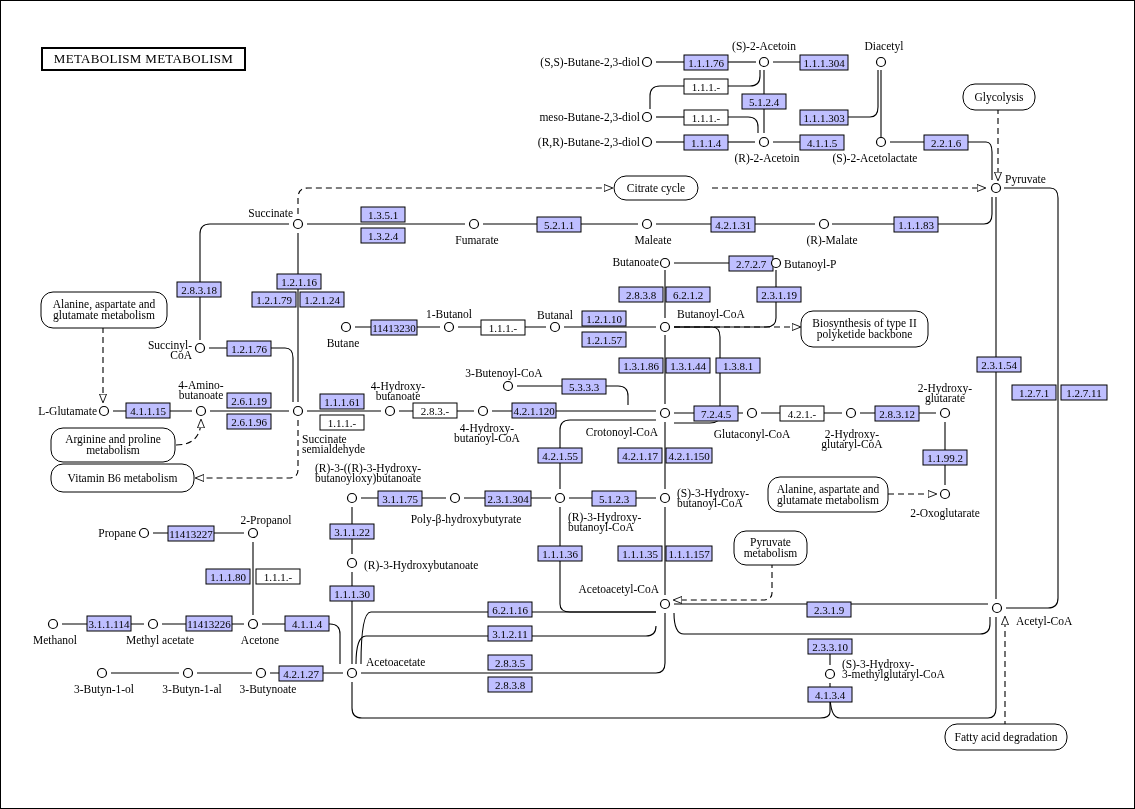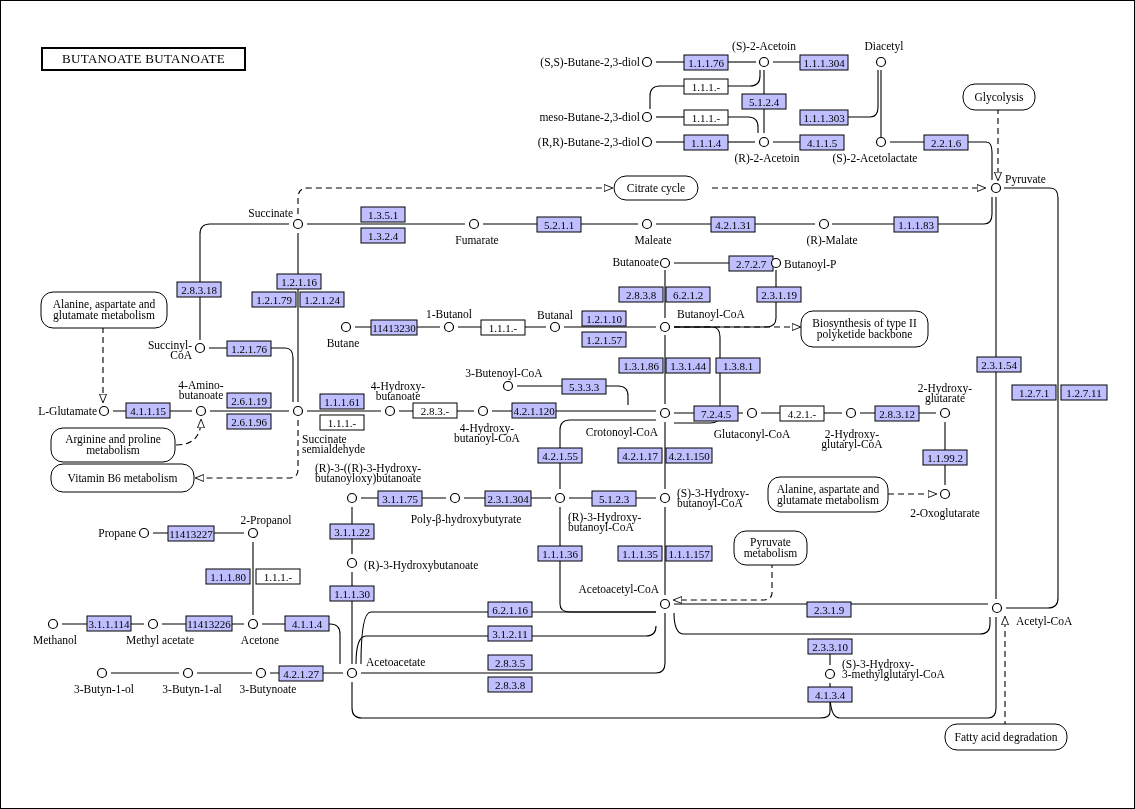--- a/index.html
+++ b/index.html
@@ -15,21 +15,21 @@
   .map text { font-size:11.5px; fill:#000; text-anchor:middle; font-family:"Liberation Serif", serif; }
   .ln { stroke:#000; stroke-width:1.1; fill:none; }
   .dash { stroke:#000; stroke-width:1.1; fill:none; stroke-dasharray:6,4; }
   #title-box { position:absolute; left:41px; top:47px; width:205px; height:24px; border:2px solid #000; box-sizing:border-box; font-size:13px; text-align:center; line-height:20px; letter-spacing:0.3px; }
   #footer { position:absolute; left:17px; top:810px; font-size:11px; line-height:11px;text-decoration:underline; }
 </style>
 </head>
 <body>
 
 <div id="frame"></div>
-<div id="title-box">BUTANOATE  BUTANOATE</div>
+<div id="title-box">METABOLISM  METABOLISM</div>
 <div id="footer">
   <div>00650 10/30/25</div>
   <div>(c) Kanehisa Acetoacetate</div>
 </div>
 
 <svg id="diagram" width="1135" height="809">
   <defs>
     <marker id="ar" viewBox="0 0 10 10" refX="9" refY="5" markerWidth="7" markerHeight="7" orient="auto">
         <path d="M0,1 L10,5 L0,9 z" fill="#000"></path>
       </marker>

